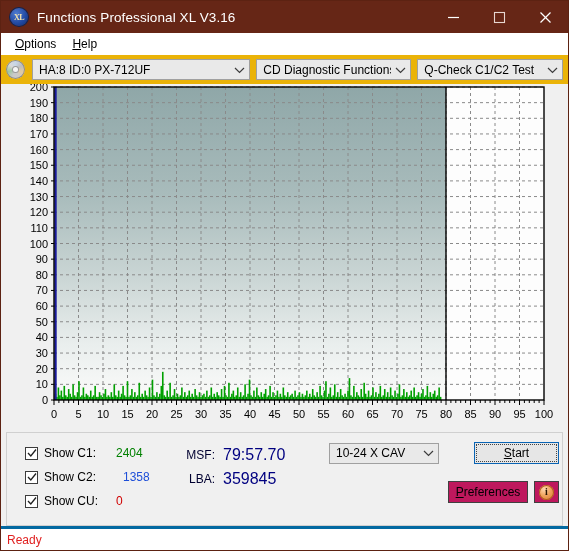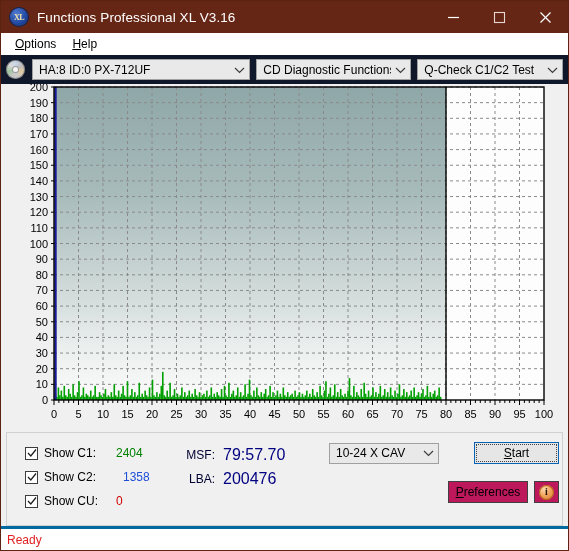--- a/index.html
+++ b/index.html
@@ -49,21 +49,21 @@
   .menubar{
     height:22px;background:#ffffff;display:flex;align-items:center;
     padding-left:6px;flex:0 0 auto;
   }
   .menu-item{
     padding:2px 8px;font-size:12px;color:#000;text-align:center;
   }
   .menu-item u{text-decoration:underline;}
   
   .toolbar{
-    height:29px;background:#0f172a;display:flex;align-items:center;
+    height:29px;background:#eab308;display:flex;align-items:center;
     padding:0 5px;gap:6px;flex:0 0 auto;
   }
   .disc-icon{
     width:19px;height:19px;flex:0 0 auto;margin-right:1px;
     border-radius:50%;
     background:
       radial-gradient(circle at 50% 50%,#f2f2f2 0 18%,transparent 18.5%),
       conic-gradient(from 200deg,#c9c9c9,#9fc6a0 15%,#d9d9d9 30%,#c7d6e8 45%,#bdbdbd 60%,#e0c9a0 75%,#c9c9c9 90%,#c9c9c9);
     box-shadow:inset 0 0 0 1px #8a8a8a;
     position:relative;
@@ -753,21 +753,21 @@
       </div>
     </div>
 
     <div class="res-mid">
       <div class="mid-row">
         <span class="mid-key">MSF:</span>
         <span class="mid-val">79:57.70</span>
       </div>
       <div class="mid-row">
         <span class="mid-key">LBA:</span>
-        <span class="mid-val">200476</span>
+        <span class="mid-val">359845</span>
       </div>
     </div>
 
     <div class="res-right">
       <div class="speed-row">
         <div class="combo combo-speed">
           <span class="cap">10-24 X CAV</span>
           <span class="arr">
             <svg width="11" height="8" viewBox="0 0 11 8">
                 <polyline points="1,2 5.5,6.5 10,2" fill="none" stroke="#3c3c3c" stroke-width="1.2"></polyline>

